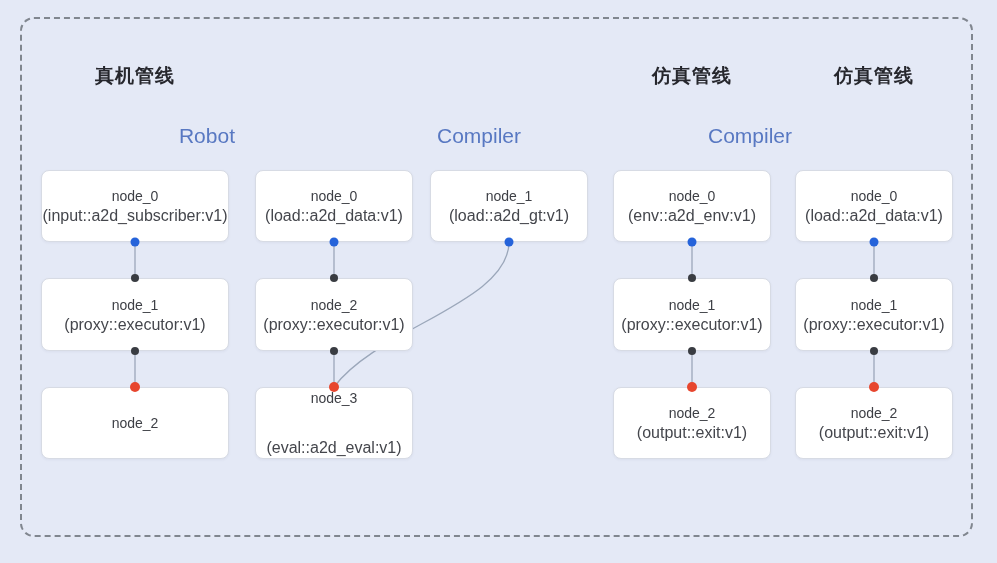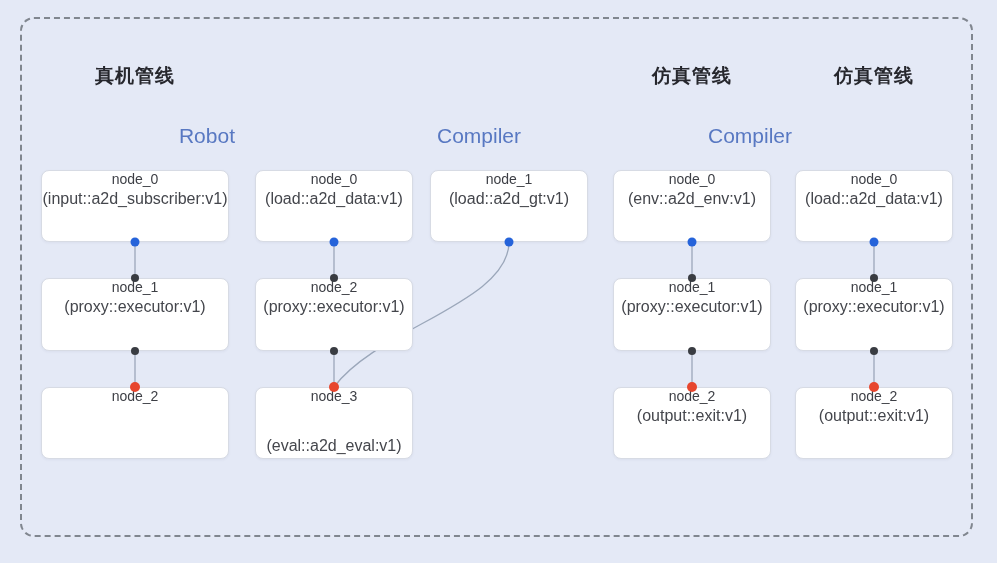--- a/index.html
+++ b/index.html
@@ -40,21 +40,21 @@
   }
   .node{
     position:absolute;
     z-index:2;
     box-sizing:border-box;
     background:#ffffff;
     border:1px solid #d7dbe4;
     border-radius:8px;
     box-shadow:0 1px 3px rgba(30,40,80,0.05);
     display:flex;flex-direction:column;
-    align-items:center;
+    align-items:center;justify-content:center;
     gap:3px;
   }
   .node-title{
     font-size:14px;color:#3d3f45;line-height:17px;
   }
   .node-sub{
     font-size:16px;color:#44464c;line-height:16px;
     white-space:nowrap;
   }
   .dot{

